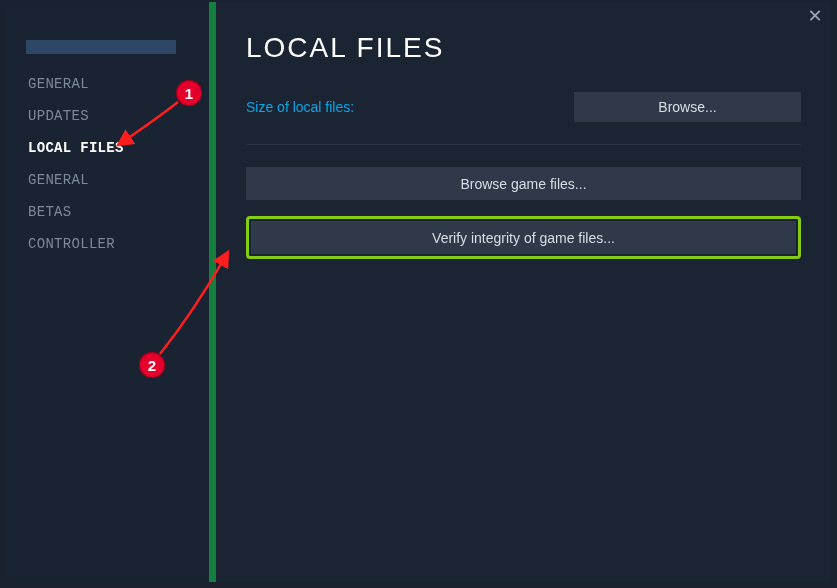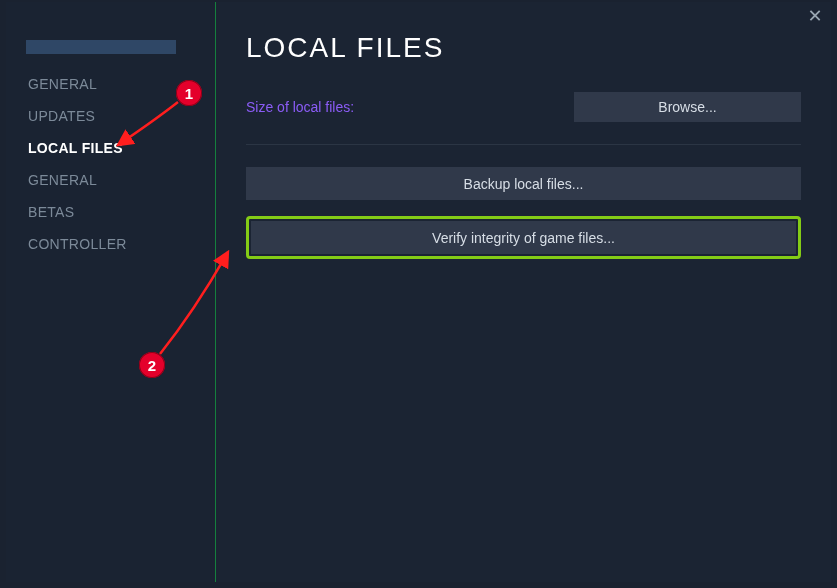--- a/index.html
+++ b/index.html
@@ -26,21 +26,22 @@
     color: #9aa7b3;
     cursor: pointer;
     font-size: 18px;
     line-height: 16px;
     text-align: center;
   }
   .sidebar {
     width: 210px;
     background: #1a2332;
     padding-top: 38px;
-    border-right: 1px solid #15803d;
+    border-right: 7px solid #15803d;
+    font-family: Liberation Mono, monospace;
   }
   .sidebar-highlight {
     height: 14px;
     background: #2f4766;
     margin: 0 20px 14px 20px;
     width: 150px;
   }
   .sidebar-item {
     padding: 8px 22px;
     font-size: 14px;
@@ -65,21 +66,21 @@
     margin-bottom: 28px;
   }
   .size-row {
     display: flex;
     align-items: center;
     justify-content: space-between;
     margin-bottom: 22px;
   }
   .size-label {
     font-size: 14px;
-    color: #8b5cf6;
+    color: #0ea5e9;
   }
   .size-value-placeholder {
     width: 70px; height: 14px;
     background: #1b2433;
     margin-left: 8px;
   }
   .browse-btn {
     width: 227px;
     height: 30px;
     background: #30394a;
@@ -162,21 +163,21 @@
     <div class="size-row">
       <div style="display:flex;align-items:center;">
         <span class="size-label">Size of local files:</span>
         <span class="size-value-placeholder"></span>
       </div>
       <button class="browse-btn">Browse...</button>
     </div>
 
     <div class="divider"></div>
 
-    <button class="action-btn">Backup local files...</button>
+    <button class="action-btn">Browse game files...</button>
 
     <div class="highlight-wrap">
       <button class="action-btn">Verify integrity of game files...</button>
     </div>
 
   </div>
 </div>
 
 <div class="badge badge-1">1</div>
 <div class="badge badge-2">2</div>

